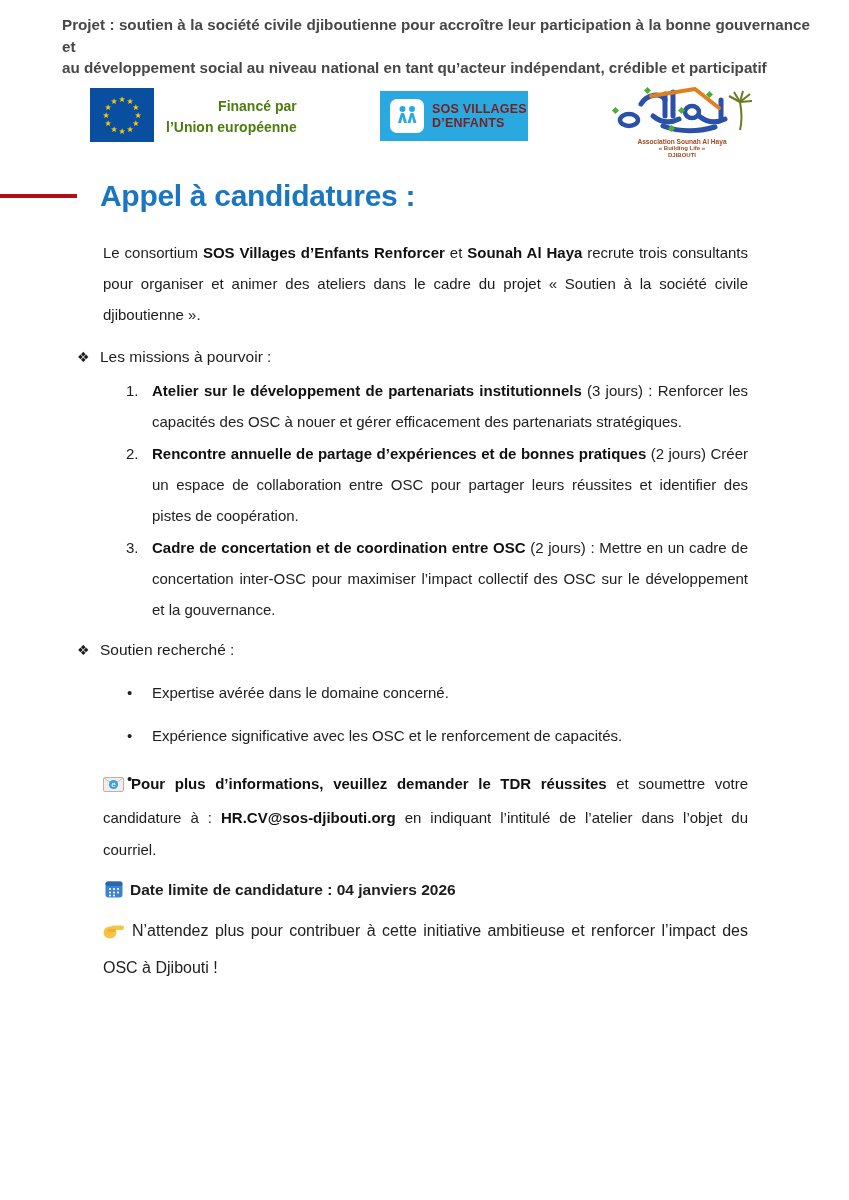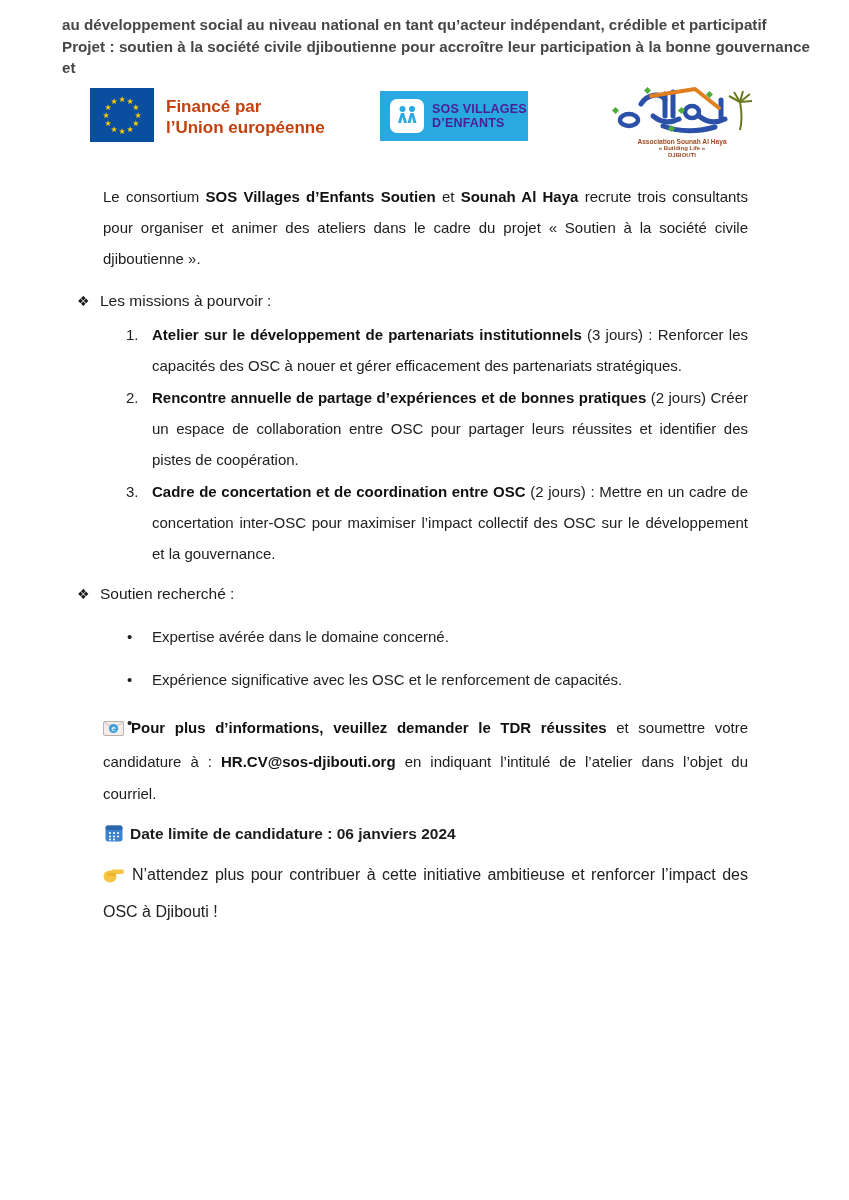--- a/index.html
+++ b/index.html
@@ -12,24 +12,24 @@
     color:#212121;
     overflow:hidden;
   }
   
   .hdr{padding:14px 39px 0 62px;}
   .hdr-line{font-size:15.2px;font-weight:bold;color:#474747;line-height:21.5px;}
   .hdr-line.justify-last{text-align:justify;text-align-last:justify;}
   
   .logos{position:relative;height:72px;margin-top:6px;}
   .eu-logo{position:absolute;left:90px;top:2px;display:flex;align-items:center;}
-  .eu-caption{margin-left:12px;font-size:17px;font-weight:bold;color:#c2410c;line-height:21px;}
+  .eu-caption{margin-left:12px;font-size:14px;font-weight:bold;color:#4d7c0f;line-height:21px;text-align:right;}
   .sos-logo{position:absolute;left:380px;top:6px;width:148px;height:50px;background:#29a9e0;display:flex;align-items:center;padding-left:10px;box-sizing:border-box;}
   .sos-emblem{width:34px;height:34px;background:#ffffff;border-radius:7px;display:flex;align-items:center;justify-content:center;flex:0 0 auto;}
-  .sos-caption{margin-left:8px;color:#4c1d95;font-weight:bold;font-size:12.5px;line-height:14px;letter-spacing:.2px;}
+  .sos-caption{margin-left:8px;color:#7f1d1d;font-weight:bold;font-size:12.5px;line-height:14px;letter-spacing:.2px;}
   .assoc-logo{position:absolute;left:604px;top:-3px;width:156px;text-align:center;}
   .assoc-text{color:#9c4a22;font-weight:bold;line-height:6.5px;margin-top:1px;}
   .assoc-text .l1{font-size:6.6px;}
   .assoc-text .l2{font-size:6px;}
   .assoc-text .l3{font-size:6px;}
   
   .title-row{display:flex;align-items:center;margin-top:22px;}
   .red-line{width:77px;height:4px;background:#b01116;flex:0 0 auto;}
   h1.doc-title{margin:0 0 0 23px;font-size:30px;font-weight:bold;color:#1b76c2;letter-spacing:-.3px;}
   
@@ -49,22 +49,22 @@
   .foot-line{margin:13px 101px 0 105px;font-size:15.5px;font-weight:bold;color:#1c1c1c;line-height:23px;}
   .foot-line.first{margin-top:23px;}
   .cta{margin:10px 101px 0 103px;font-size:16px;line-height:34px;text-align:justify;text-align-last:left;}
 </style>
 </head>
 <body>
 
 <div class="page">
 
   <div class="hdr">
+    <div class="hdr-line justify-last">Projet : soutien à la société civile djiboutienne pour accroître leur participation à la bonne gouvernance et</div>
     <div class="hdr-line">au développement social au niveau national en tant qu’acteur indépendant, crédible et participatif</div>
-    <div class="hdr-line justify-last">Projet : soutien à la société civile djiboutienne pour accroître leur participation à la bonne gouvernance et</div>
   </div>
 
   <div class="logos">
 
     <div class="eu-logo">
       <span>
         <svg width="64" height="56" viewBox="0 0 64 54">
           <rect x="0" y="0" width="64" height="54" fill="#0a4ea0"></rect>
           <g fill="#ffcc00" font-family="DejaVu Sans" font-size="8" text-anchor="middle">
             <text x="32" y="14">★</text>
@@ -138,22 +138,26 @@
         </svg>
       </span>
       <div class="assoc-text">
         <div class="l1">Association Sounah Al Haya</div>
         <div class="l2">« Building Life »</div>
         <div class="l3">DJIBOUTI</div>
       </div>
     </div>
   </div>
 
-
-  <p class="para"><span>Le consortium </span><b>SOS Villages d’Enfants Soutien</b><span> et </span><b>Sounah Al Haya</b><span> recrute trois consultants pour organiser et animer des ateliers dans le cadre du projet « Soutien à la société civile djiboutienne ».</span></p>
+  <div class="title-row">
+    <div class="red-line"></div>
+    <h1 class="doc-title">Appel à candidatures :</h1>
+  </div>
+
+  <p class="para"><span>Le consortium </span><b>SOS Villages d’Enfants Renforcer</b><span> et </span><b>Sounah Al Haya</b><span> recrute trois consultants pour organiser et animer des ateliers dans le cadre du projet « Soutien à la société civile djiboutienne ».</span></p>
 
   <div class="sec-h"><span class="diamond">❖</span><span>Les missions à pourvoir :</span></div>
 
   <ol class="num-list">
     <li class="num-item"><span class="num">1.</span><b>Atelier sur le développement de partenariats institutionnels</b><span> (3 jours) : Renforcer les capacités des OSC à nouer et gérer efficacement des partenariats stratégiques.</span></li>
     <li class="num-item"><span class="num">2.</span><b>Rencontre annuelle de partage d’expériences et de bonnes pratiques</b><span> (2 jours) Créer un espace de collaboration entre OSC pour partager leurs réussites et identifier des pistes de coopération.</span></li>
     <li class="num-item"><span class="num">3.</span><b>Cadre de concertation et de coordination entre OSC</b><span> (2 jours) : Mettre en un cadre de concertation inter-OSC pour maximiser l’impact collectif des OSC sur le développement et la gouvernance.</span></li>
   </ol>
 
   <div class="sec-h" style="margin-top:13px;"><span class="diamond">❖</span><span>Soutien recherché :</span></div>
@@ -178,21 +182,21 @@
           <g fill="#ffffff">
             <circle cx="5" cy="9" r="1.1"></circle>
             <circle cx="9" cy="9" r="1.1"></circle>
             <circle cx="13" cy="9" r="1.1"></circle>
             <circle cx="5" cy="12.5" r="1.1"></circle>
             <circle cx="9" cy="12.5" r="1.1"></circle>
             <circle cx="13" cy="12.5" r="1.1"></circle>
             <circle cx="5" cy="15.5" r="1.1"></circle>
             <circle cx="9" cy="15.5" r="1.1"></circle>
           </g>
-        </svg></span><span>Date limite de candidature : 06 janviers 2024</span></div>
+        </svg></span><span>Date limite de candidature : 04 janviers 2026</span></div>
 
   <p class="cta"><span class="inline-ico"><svg width="22" height="16" viewBox="0 0 22 16">
           <g fill="#f6c445">
             <rect x="8" y="2.5" width="13" height="4.6" rx="2.3"></rect>
             <ellipse cx="7" cy="9.5" rx="6.5" ry="6"></ellipse>
             <rect x="4" y="6" width="9" height="3" rx="1.5" fill="#edb32c"></rect>
           </g>
         </svg></span><span>N’attendez plus pour contribuer à cette initiative ambitieuse et renforcer l’impact des OSC à Djibouti !</span></p>
 
 </div>

